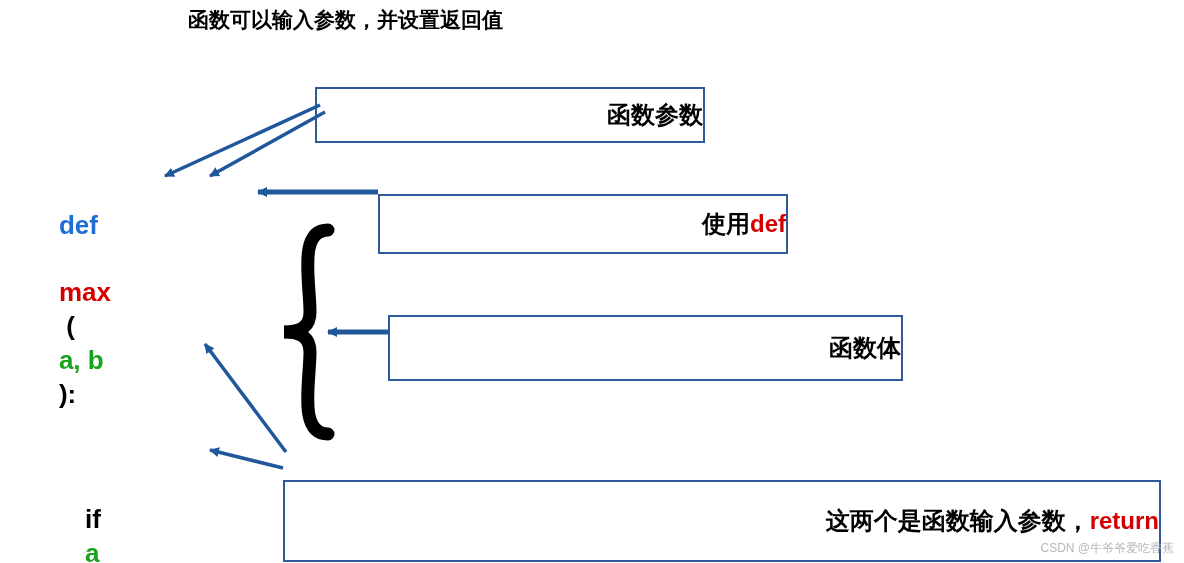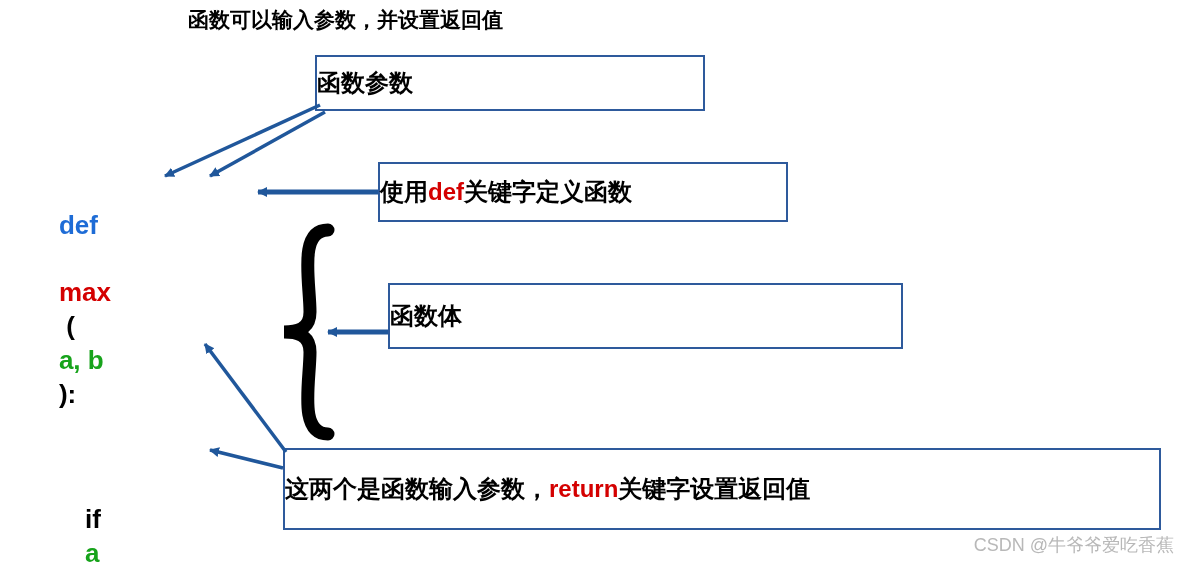--- a/index.html
+++ b/index.html
@@ -18,24 +18,25 @@
     font-size: 21px;
     font-weight: bold;
     color: #000;
   }
   .box {
     position: absolute;
     border: 2px solid #2e5a9c;
     background: #fff;
     display: flex;
     align-items: center;
-    justify-content: flex-start;
+    justify-content: flex-end;
     font-size: 24px;
     font-weight: bold;
     color: #000;
+    margin-top: 32px;
   }
   .box1 { left: 315px; top: 55px;  width: 390px; height: 56px; }
   .box2 { left: 378px; top: 162px; width: 410px; height: 60px; }
   .box3 { left: 388px; top: 283px; width: 515px; height: 66px; }
   .box4 { left: 283px; top: 448px; width: 878px; height: 82px; }
 
   .box2 .inner, .box4 .inner { display:inline; }
   .kw-red { color: #d40000; }
   .kw-blue { color: #1e6cd6; }
   .kw-green { color: #17a31b; }
@@ -56,21 +57,21 @@
     left: 258px;
     top: 222px;
     font-family: "Times New Roman", serif;
   }
   .brace svg { display:block; filter: blur(0.6px); }
 
   .watermark {
     position: absolute;
     right: 10px;
     bottom: 6px;
-    font-size: 18px;
+    font-size: 12px;
     color: #b8b8b8;
     font-family: sans-serif;
     filter: blur(0.3px);
   }
 
   svg.arrows {
     position: absolute;
     left: 0; top: 0;
     width: 1184px; height: 563px;
     pointer-events: none;
@@ -81,31 +82,29 @@
 
 <div class="title">函数可以输入参数，并设置返回值</div>
 
 <div class="box box1">
   <span>函数参数</span>
 </div>
 
 <div class="box box2">
   <span class="inner">使用 </span>
   <span class="inner kw-red">def</span>
-  <span class="inner"> 关键字定义函数</span>
 </div>
 
 <div class="box box3">
   <span>函数体</span>
 </div>
 
 <div class="box box4">
   <span class="inner">这两个是函数输入参数，</span>
   <span class="inner kw-red">return</span>
-  <span class="inner"> 关键字设置返回值</span>
 </div>
 
 <div class="code">
   <div class="line">
     <span class="kw-blue">def</span>
     <span> </span>
     <span class="kw-red">max</span>
     <span> (</span>
     <span class="kw-green">a, b</span>
     <span>):</span>

